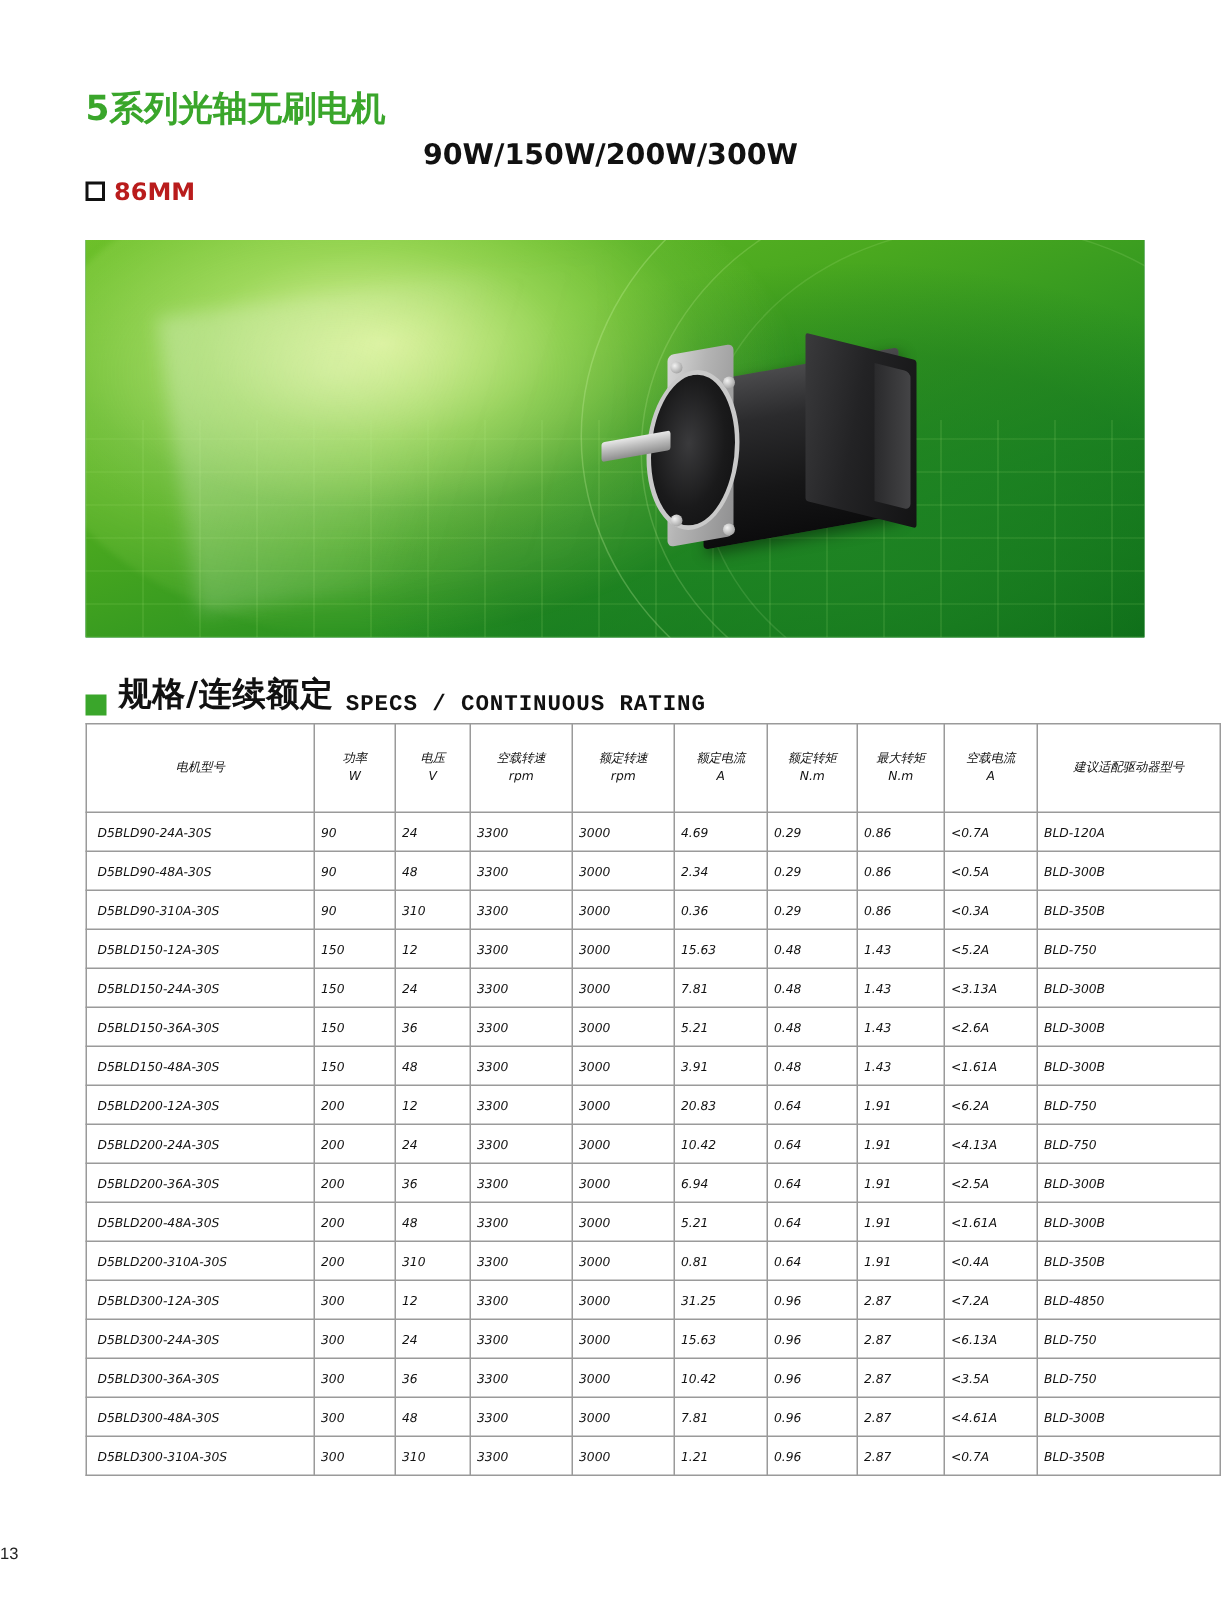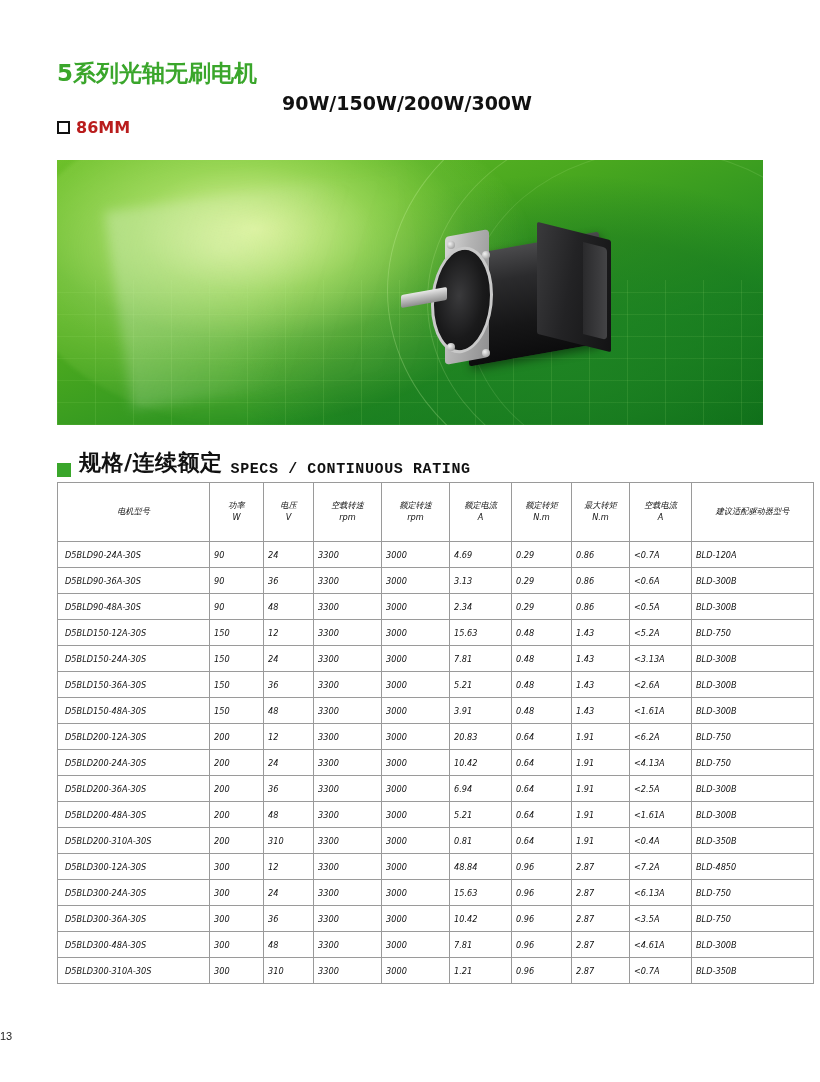--- a/index.html
+++ b/index.html
@@ -387,42 +387,42 @@
             <td>24</td>
             <td>3300</td>
             <td>3000</td>
             <td>4.69</td>
             <td>0.29</td>
             <td>0.86</td>
             <td>&lt;0.7A</td>
             <td>BLD-120A</td>
           </tr>
           <tr>
-            <td class="first">D5BLD90-36A-30S</td>
-            <td>90</td>
-            <td>36</td>
-            <td>3300</td>
-            <td>3000</td>
-            <td>3.13</td>
-            <td>0.29</td>
-            <td>0.86</td>
-            <td>&lt;0.6A</td>
-            <td>BLD-300B</td>
-          </tr>
-          <tr>
             <td class="first">D5BLD90-48A-30S</td>
             <td>90</td>
             <td>48</td>
             <td>3300</td>
             <td>3000</td>
             <td>2.34</td>
             <td>0.29</td>
             <td>0.86</td>
             <td>&lt;0.5A</td>
             <td>BLD-300B</td>
+          </tr>
+          <tr>
+            <td class="first">D5BLD90-310A-30S</td>
+            <td>90</td>
+            <td>310</td>
+            <td>3300</td>
+            <td>3000</td>
+            <td>0.36</td>
+            <td>0.29</td>
+            <td>0.86</td>
+            <td>&lt;0.3A</td>
+            <td>BLD-350B</td>
           </tr>
           <tr>
             <td class="first">D5BLD150-12A-30S</td>
             <td>150</td>
             <td>12</td>
             <td>3300</td>
             <td>3000</td>
             <td>15.63</td>
             <td>0.48</td>
             <td>1.43</td>
@@ -524,21 +524,21 @@
             <td>1.91</td>
             <td>&lt;0.4A</td>
             <td>BLD-350B</td>
           </tr>
           <tr>
             <td class="first">D5BLD300-12A-30S</td>
             <td>300</td>
             <td>12</td>
             <td>3300</td>
             <td>3000</td>
-            <td>48.84</td>
+            <td>31.25</td>
             <td>0.96</td>
             <td>2.87</td>
             <td>&lt;7.2A</td>
             <td>BLD-4850</td>
           </tr>
           <tr>
             <td class="first">D5BLD300-24A-30S</td>
             <td>300</td>
             <td>24</td>
             <td>3300</td>

